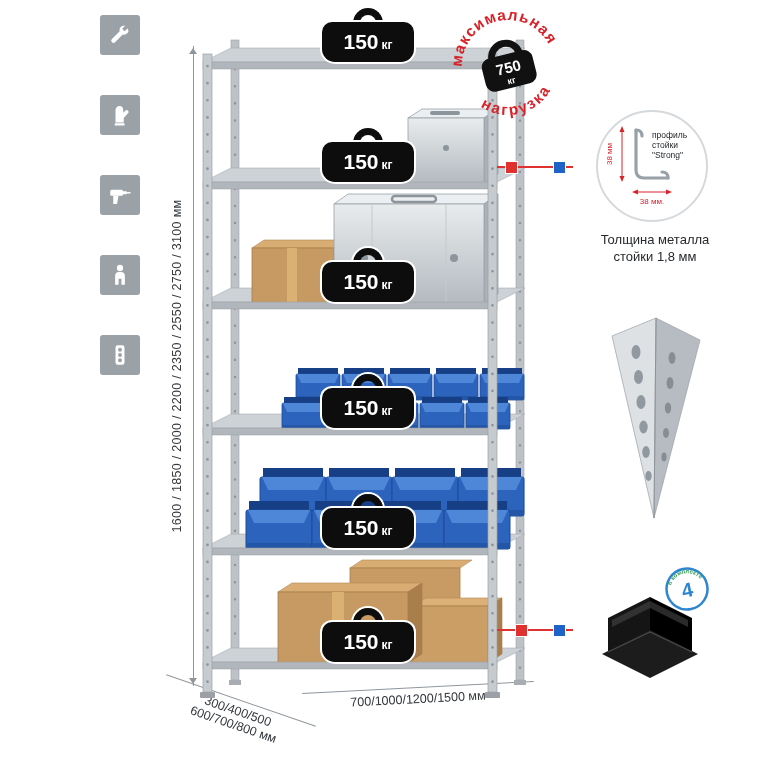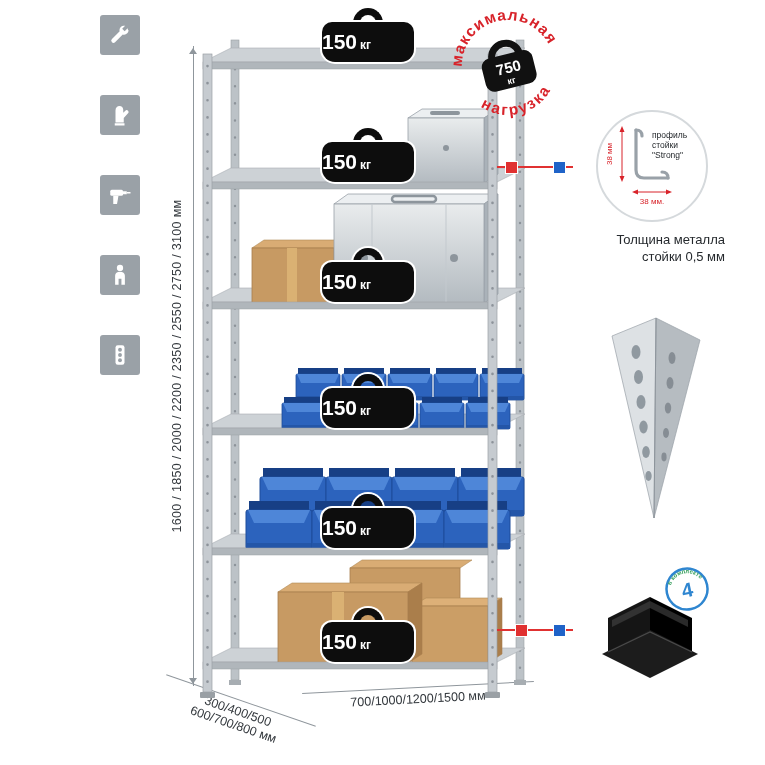--- a/index.html
+++ b/index.html
@@ -11,38 +11,38 @@
         display:flex;align-items:center;justify-content:center;}
 
   
   .dimv-line{position:absolute;left:193px;top:46px;height:640px;width:0;border-left:1px solid #8f969c;}
   .dimv-line:before{content:"";position:absolute;top:-2px;left:-5px;border:4px solid transparent;border-bottom:6px solid #8f969c;}
   .dimv-line:after{content:"";position:absolute;bottom:-2px;left:-5px;border:4px solid transparent;border-top:6px solid #8f969c;}
   .dimv-text{position:absolute;left:-152px;top:358px;width:660px;height:16px;text-align:center;
              transform:rotate(-90deg);font-size:12.5px;letter-spacing:.3px;color:#33383d;}
 
   
-  .kettle{position:absolute;width:92px;text-align:left;z-index:30;}
+  .kettle{position:absolute;width:92px;text-align:center;z-index:30;}
   .kettle .handle{display:block;margin:0 auto -2px;width:30px;height:16px;border:7px solid #0d0d0d;border-bottom:none;
                   border-radius:15px 15px 0 0;box-sizing:border-box;box-shadow:0 0 0 2px #fff;}
   .kettle .body{display:block;height:40px;line-height:40px;background:#0d0d0d;color:#fff;
                 border-radius:10px 10px 13px 13px;box-shadow:0 0 0 2px #fff;}
   .kettle .body b{font-size:21px;font-weight:bold;}
   .kettle .body i{font-style:normal;font-weight:bold;font-size:12px;margin-left:3px;}
 
   
   .leader{position:absolute;height:2px;background:#e03131;z-index:44;}
   .marker{position:absolute;width:11px;height:11px;border:1px solid #fff;z-index:45;}
   .marker.red{background:#e03131;}
   .marker.blue{background:#1f63c8;}
 
   
   .detail-circle{position:absolute;left:596px;top:110px;width:112px;height:112px;border-radius:50%;
                  background:#fff;border:2px solid #d5d9dc;box-sizing:border-box;z-index:20;}
-  .cap{position:absolute;width:140px;text-align:right;font-size:13px;line-height:1.3;color:#25292d;}
+  .cap{position:absolute;width:140px;text-align:center;font-size:13px;line-height:1.3;color:#25292d;}
 
   
   .dim-line{position:absolute;border-top:1px solid #8f969c;}
   .dim-text{position:absolute;text-align:center;font-size:12.5px;line-height:1.15;color:#33383d;}
 </style>
 </head>
 <body>
 
 <div class="page">
 
@@ -267,21 +267,21 @@
       <polygon points="34,80 40,77.5 40,82.5" fill="#d8232a"></polygon>
       <polygon points="74,80 68,77.5 68,82.5" fill="#d8232a"></polygon>
       <text x="54" y="92" text-anchor="middle" font-size="8" fill="#d8232a">38 мм.</text>
       <text x="54" y="26" font-size="8.5" fill="#25292d">профиль</text>
       <text x="54" y="36" font-size="8.5" fill="#25292d">стойки</text>
       <text x="54" y="46" font-size="8.5" fill="#25292d">"Strong"</text>
     </svg>
   </div>
   <div class="cap" style="left:585px;top:232px">
     <span>Толщина металла</span><br>
-    <span>стойки 0,5 мм</span>
+    <span>стойки 1,8 мм</span>
   </div>
 
   <svg width="128" height="212" viewBox="0 0 128 212" style="position:absolute;left:592px;top:310px;z-index:20">
     <polygon points="64,8 108,30 62,208" fill="#b6bcc1" stroke="#9aa1a8" stroke-width="0.7"></polygon>
     <polygon points="20,26 64,8 62,208" fill="#dde1e4" stroke="#9aa1a8" stroke-width="0.7"></polygon>
     <line x1="64" y1="8" x2="62" y2="208" stroke="#8d949b" stroke-width="1"></line>
     <ellipse cx="44" cy="42" rx="4.5" ry="7" fill="#9099a0"></ellipse>
     <ellipse cx="46.5" cy="67" rx="4.5" ry="7" fill="#9099a0"></ellipse>
     <ellipse cx="49" cy="92" rx="4.5" ry="7" fill="#9099a0"></ellipse>
     <ellipse cx="51.5" cy="117" rx="4.2" ry="6.5" fill="#9099a0"></ellipse>

